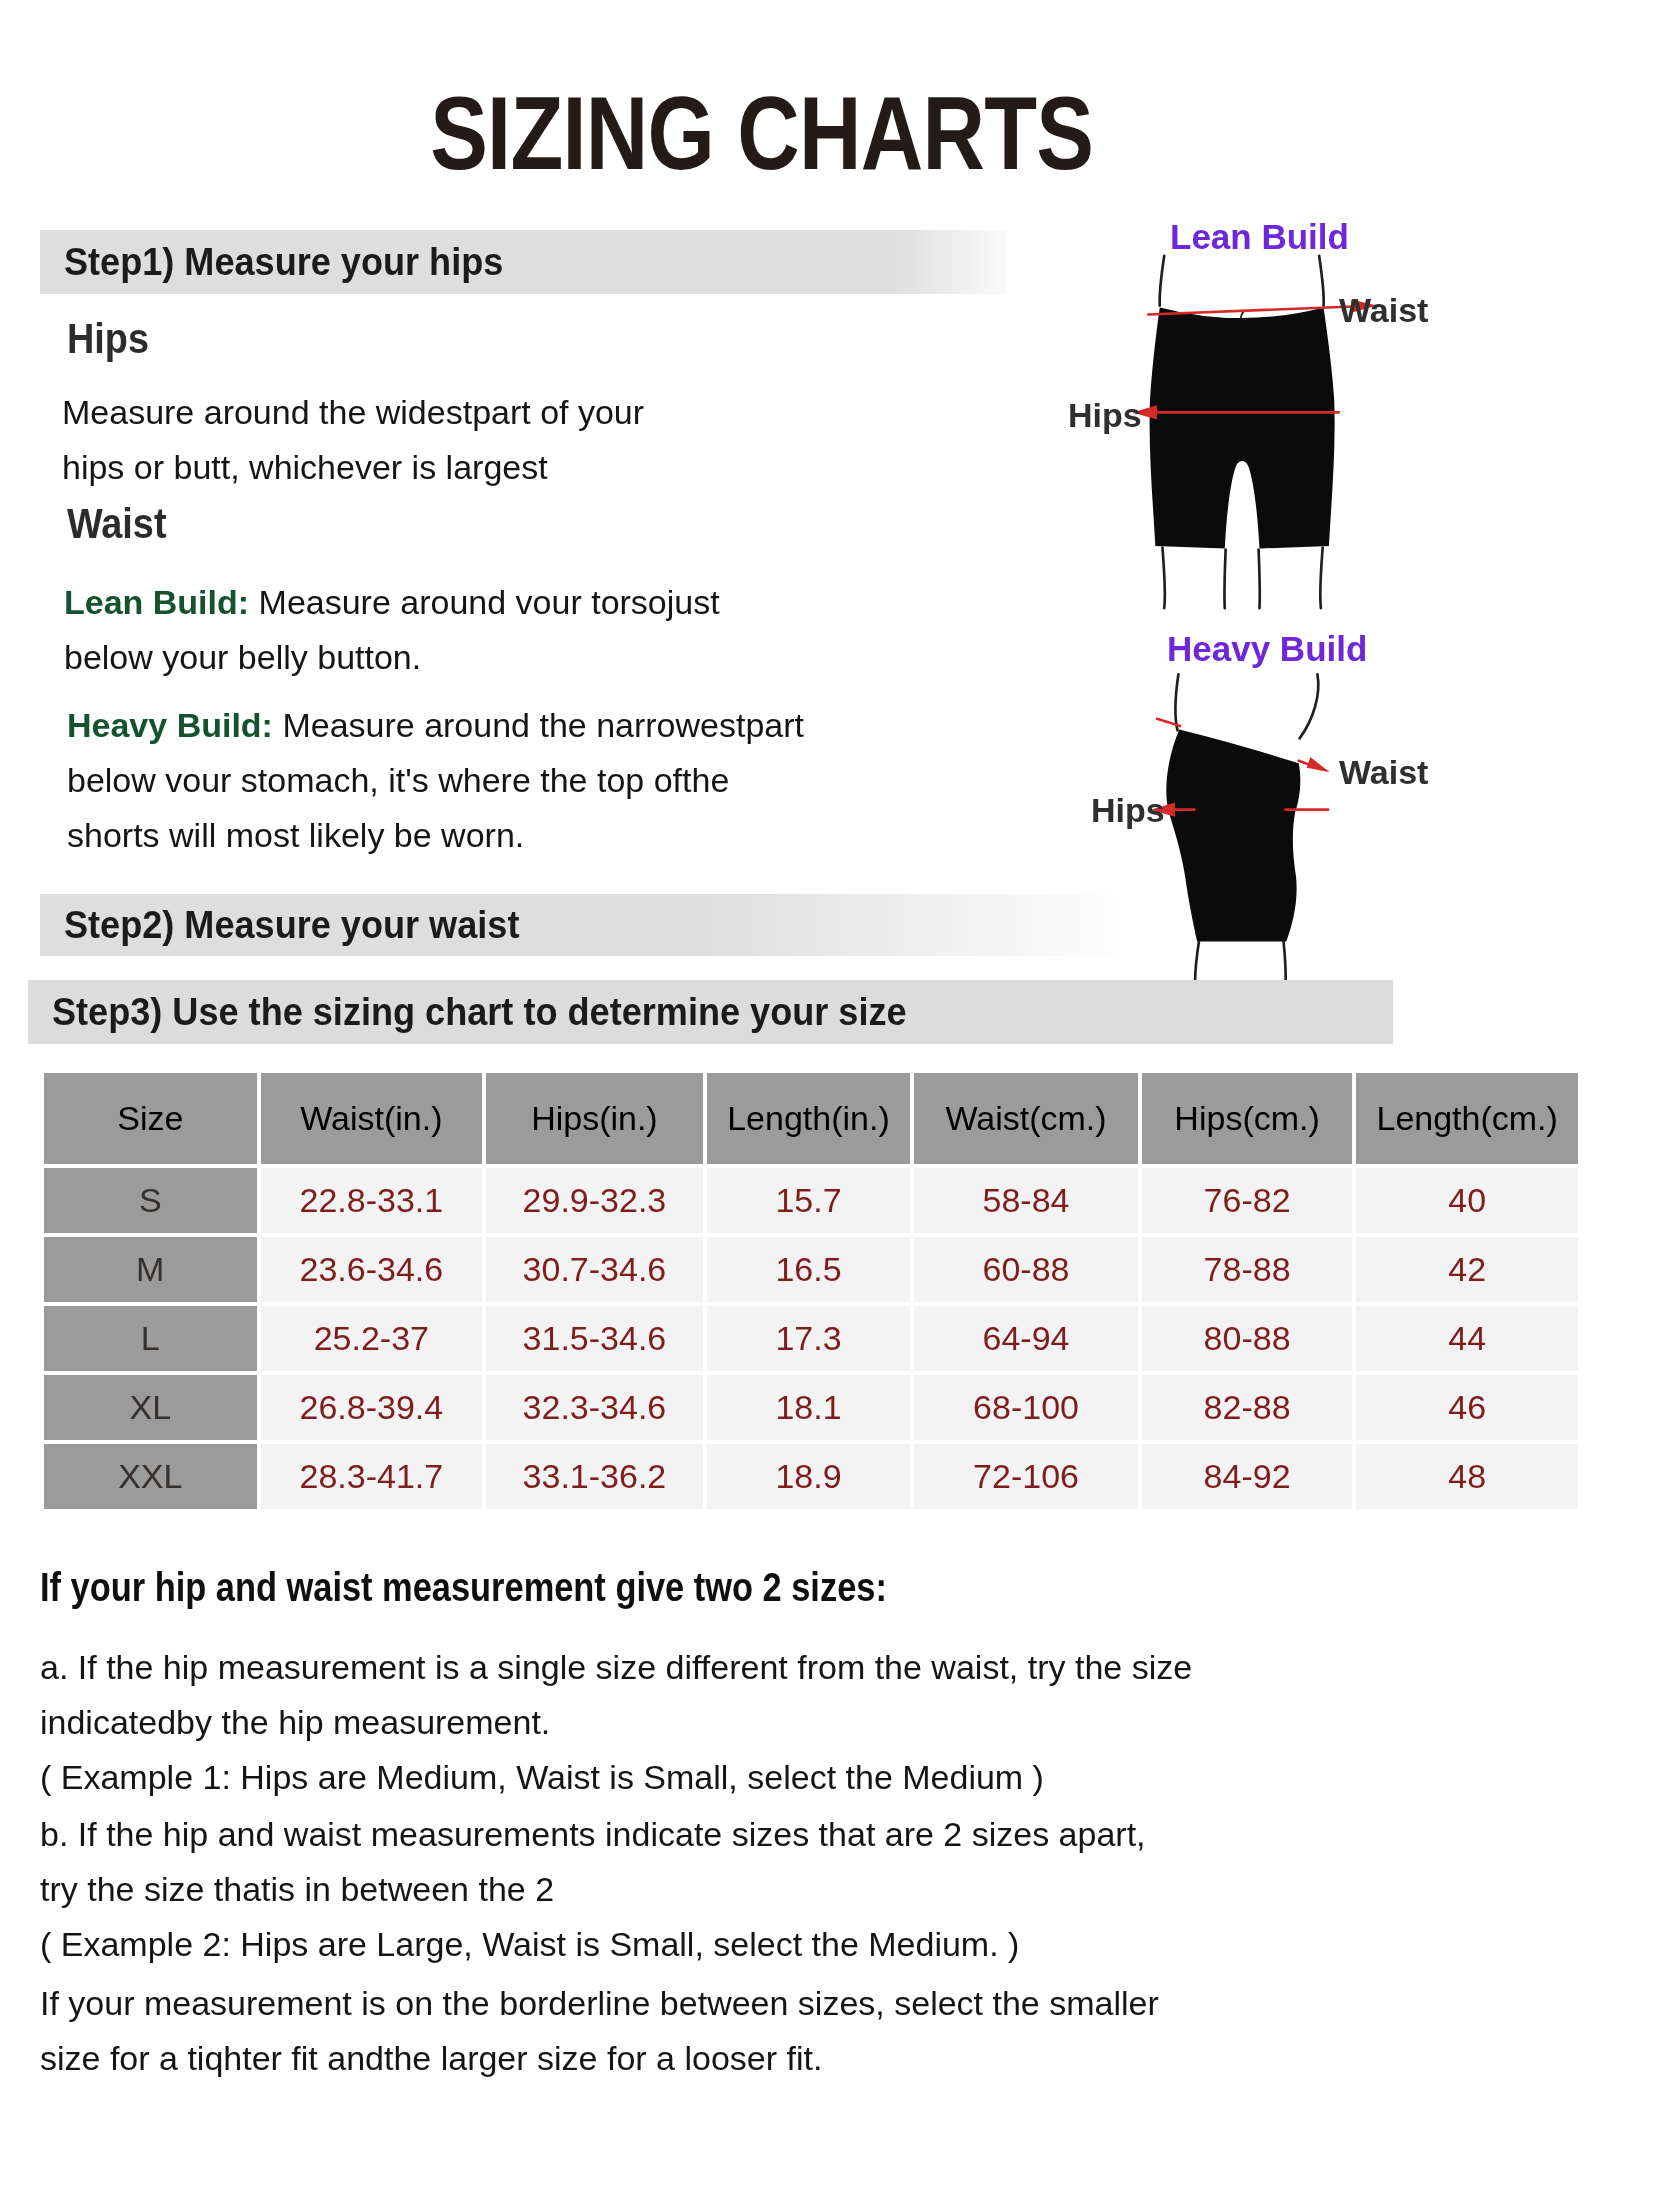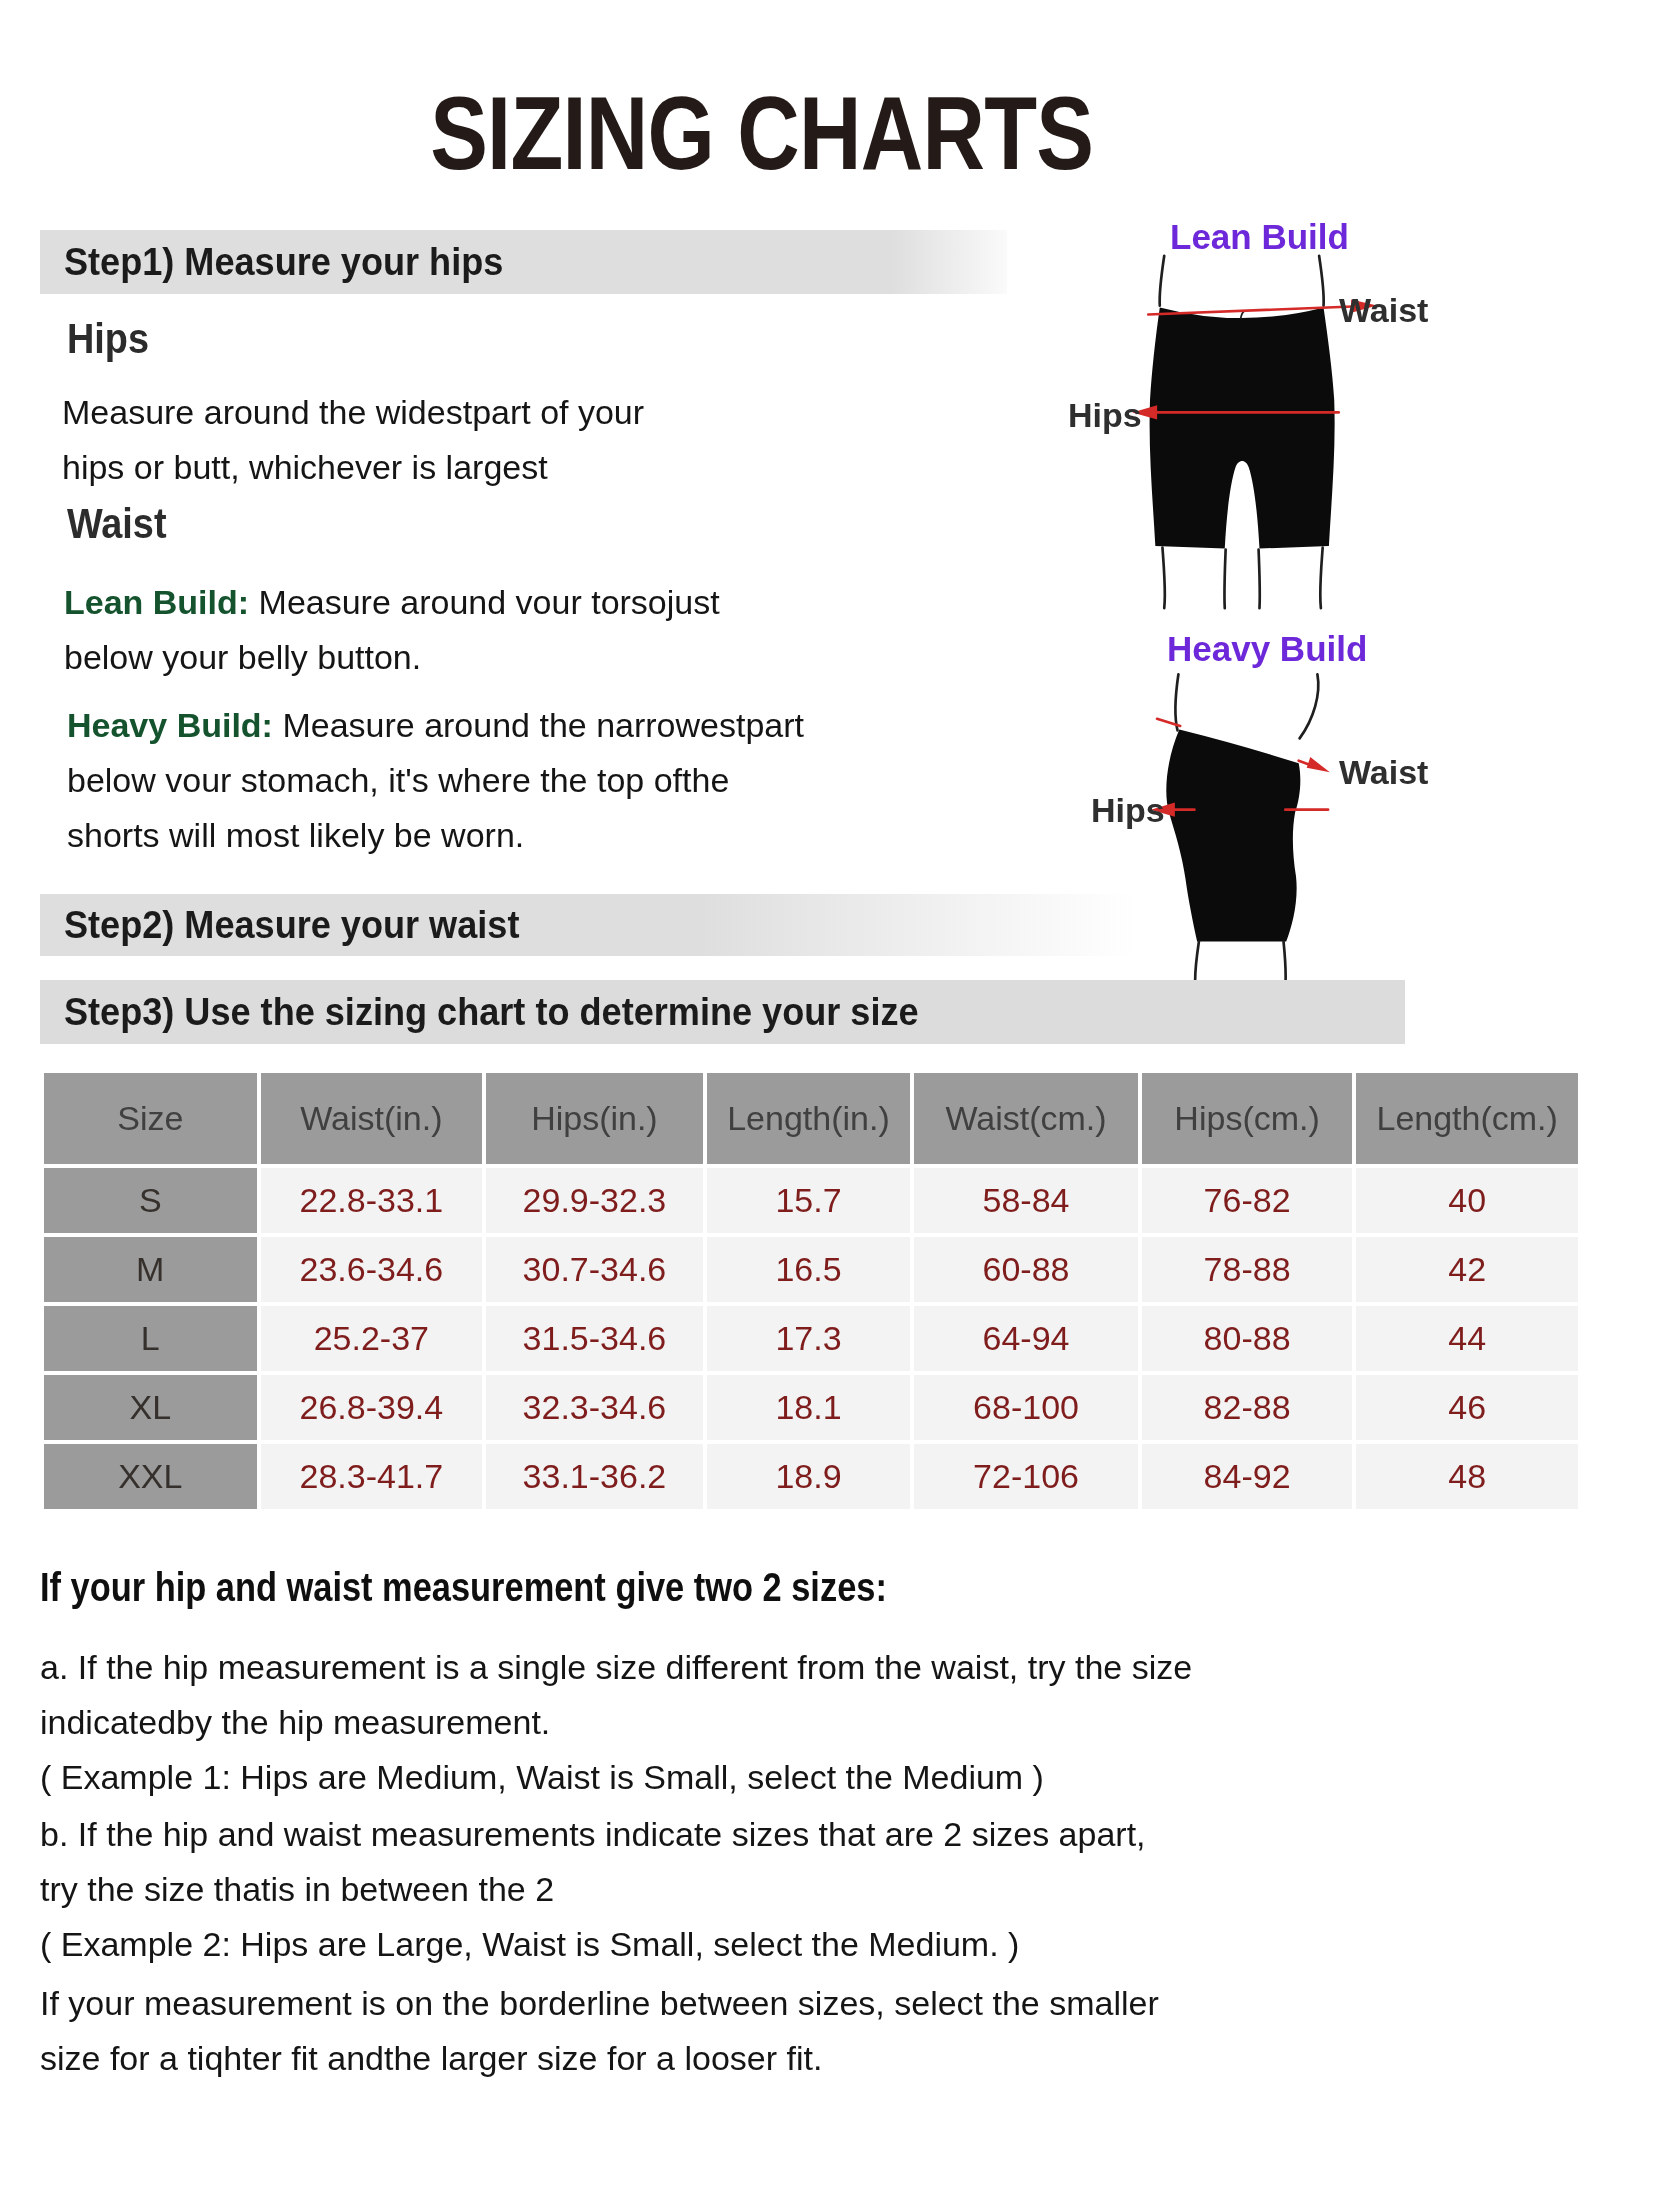--- a/index.html
+++ b/index.html
@@ -9,31 +9,31 @@
   .title{top:75px;left:0;width:1524px;text-align:center;}
   .title span{display:inline-block;font-size:103px;font-weight:800;letter-spacing:-0.9px;
         color:#241b18;transform:scaleX(0.84);transform-origin:50% 50%;white-space:nowrap;}
   .stepbar{display:flex;align-items:center;padding-left:24px;box-sizing:border-box;}
   .stepbar span{font-size:38px;font-weight:700;color:#1b1b1b;transform:scaleX(0.95);
         transform-origin:0 50%;white-space:nowrap;}
   .bar1{left:40px;top:230px;width:967px;height:64px;
         background:linear-gradient(to right,#dedede 0%,#dedede 88%,rgba(222,222,222,0.15) 100%);}
   .bar2{left:40px;top:894px;width:1096px;height:62px;
         background:linear-gradient(to right,#dedede 0%,#dedede 60%,rgba(222,222,222,0) 100%);}
-  .bar3{left:40px;top:980px;width:1365px;height:64px;background:#dcdcdc;}
+  .bar3{left:28px;top:980px;width:1365px;height:64px;background:#dcdcdc;}
   .subhead{font-size:43px;font-weight:800;color:#2c2c2c;transform:scaleX(0.88);
         transform-origin:0 50%;white-space:nowrap;}
   .body-text{font-size:34px;line-height:55px;color:#151515;white-space:pre-line;margin:0;}
   .body-text strong{font-weight:700;color:#14532d;}
   .diag-title{font-size:35px;font-weight:700;color:#6d28d9;white-space:nowrap;}
   .diag-label{font-size:34px;font-weight:700;color:#2f2f2f;white-space:nowrap;}
   table.sizechart{position:absolute;left:40px;top:1069px;width:1542px;table-layout:fixed;
         border-collapse:separate;border-spacing:4.5px;}
   table.sizechart th{height:89px;background:#9b9b9b;font-size:34px;font-weight:400;
-        color:#404040;text-align:center;vertical-align:middle;}
+        color:#000000;text-align:center;vertical-align:middle;}
   table.sizechart td{height:63px;background:#f3f3f3;font-size:34px;color:#7f1d1d;
         text-align:center;vertical-align:middle;}
   table.sizechart td:first-child{background:#9b9b9b;color:#35302c;}
   .note-head{font-size:40px;font-weight:800;color:#0f0f0f;transform:scaleX(0.86);
         transform-origin:0 50%;white-space:nowrap;}
   svg .ln{stroke:#1f1f1f;stroke-width:3;fill:none;stroke-linecap:round;}
   svg .red{stroke:#d42a28;stroke-width:4;fill:none;stroke-linecap:round;}
   svg .redfill{fill:#d42a28;stroke:none;}
 </style>
 </head>

